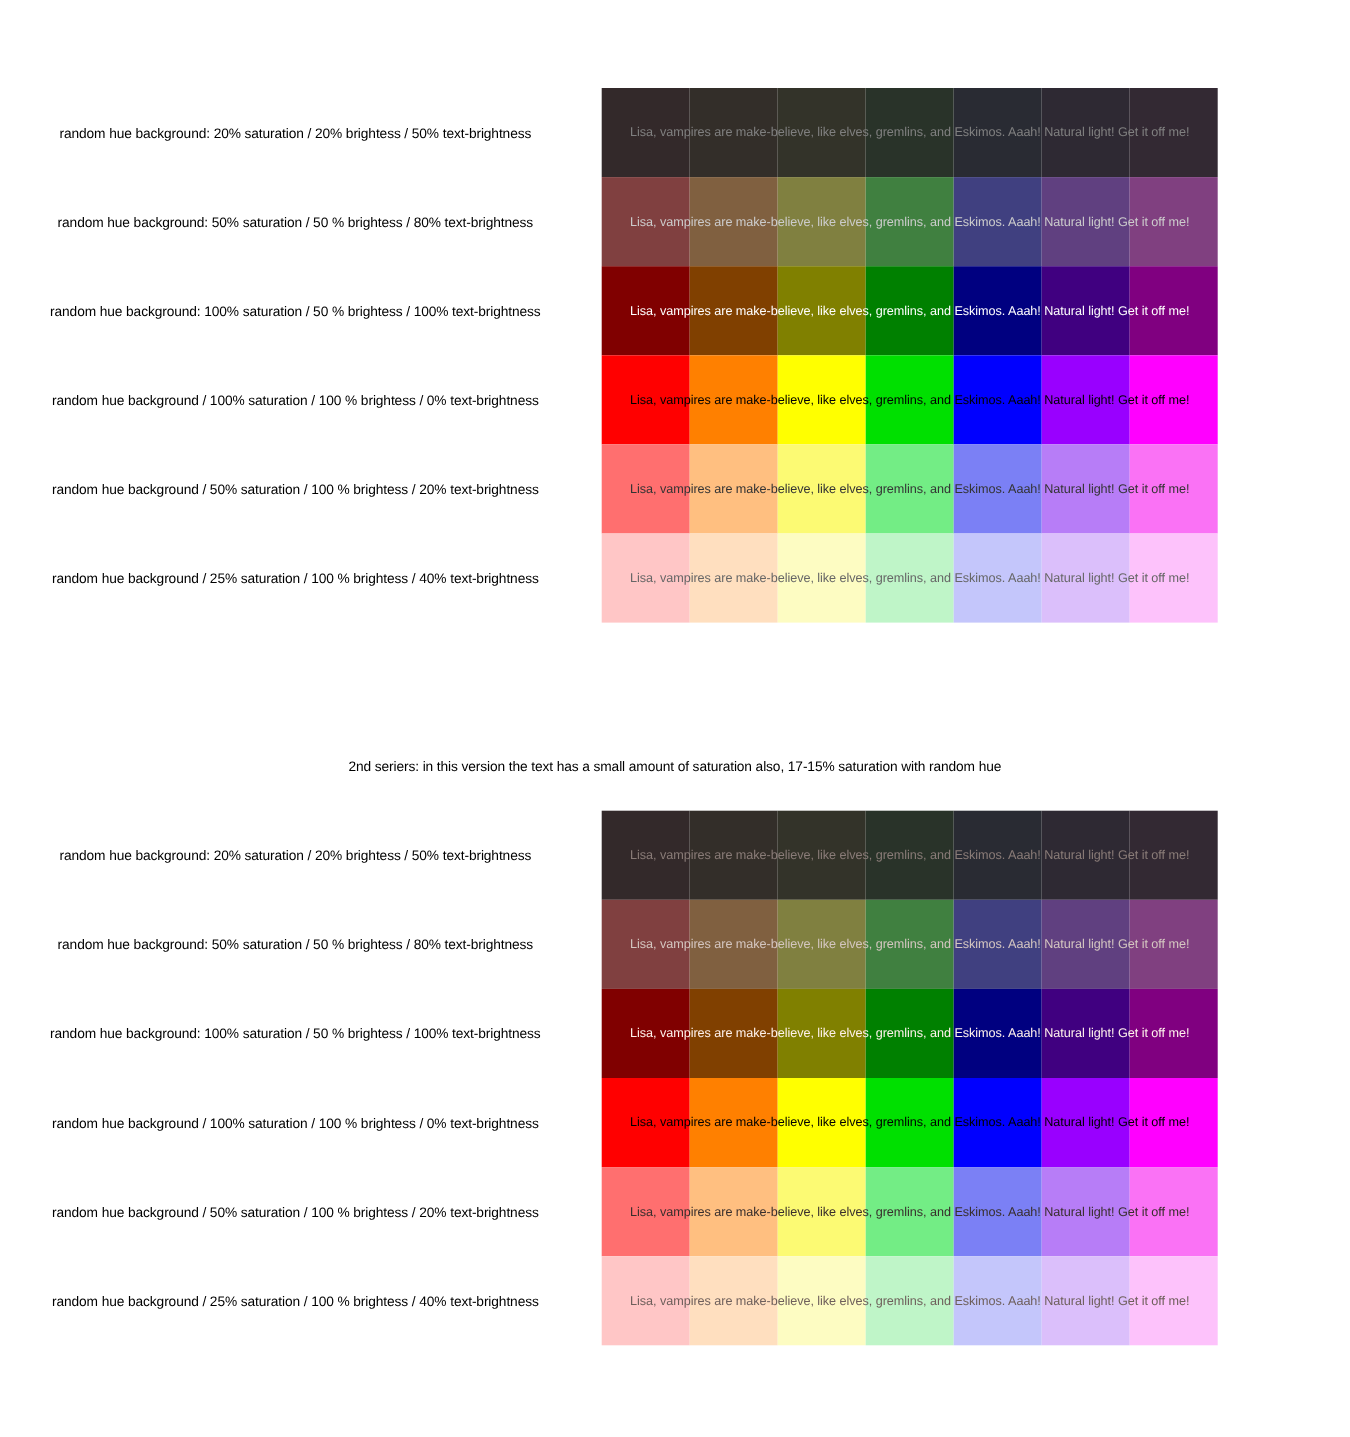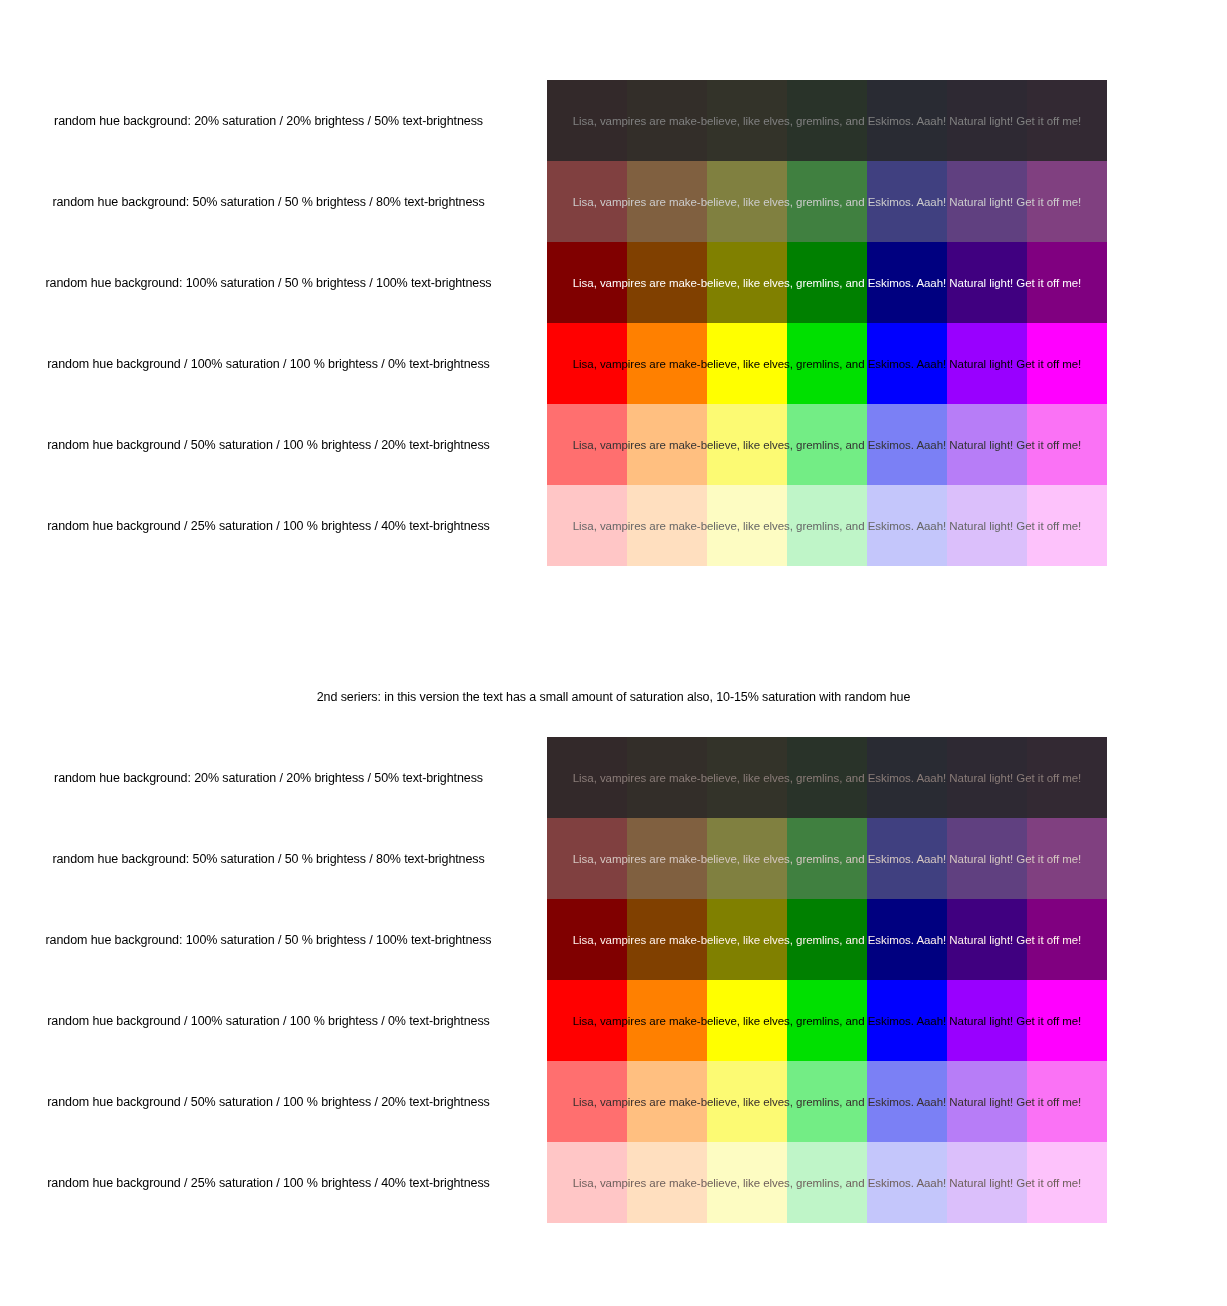--- a/index.html
+++ b/index.html
@@ -164,21 +164,21 @@
         <div class="swatch" style="background: rgb(253, 252, 194);"></div>
         <div class="swatch" style="background: rgb(191, 245, 200);"></div>
         <div class="swatch" style="background: rgb(196, 198, 251);"></div>
         <div class="swatch" style="background: rgb(219, 191, 251);"></div>
         <div class="swatch" style="background: rgb(253, 194, 251);"></div>
       </div>
       <div class="row-text" style="color: rgb(102, 102, 102);">Lisa, vampires are make-believe, like elves, gremlins, and Eskimos. Aaah! Natural light! Get it off me!</div>
     </div>
   </div>
 
-<div class="series-note">2nd seriers:  in this version the text has a small amount of saturation also, 10-15% saturation with random hue</div>
+<div class="series-note">2nd seriers:  in this version the text has a small amount of saturation also, 17-15% saturation with random hue</div>
 
 <div class="series" id="series-2">
     <div class="grid-row">
       <div class="row-label">random hue background:  20% saturation / 20% brightess / 50% text-brightness</div>
       <div class="swatch-strip">
         <div class="swatch" style="background: rgb(51, 41, 42);"></div>
         <div class="swatch" style="background: rgb(51, 46, 41);"></div>
         <div class="swatch" style="background: rgb(51, 51, 41);"></div>
         <div class="swatch" style="background: rgb(41, 51, 41);"></div>
         <div class="swatch" style="background: rgb(41, 43, 51);"></div>

